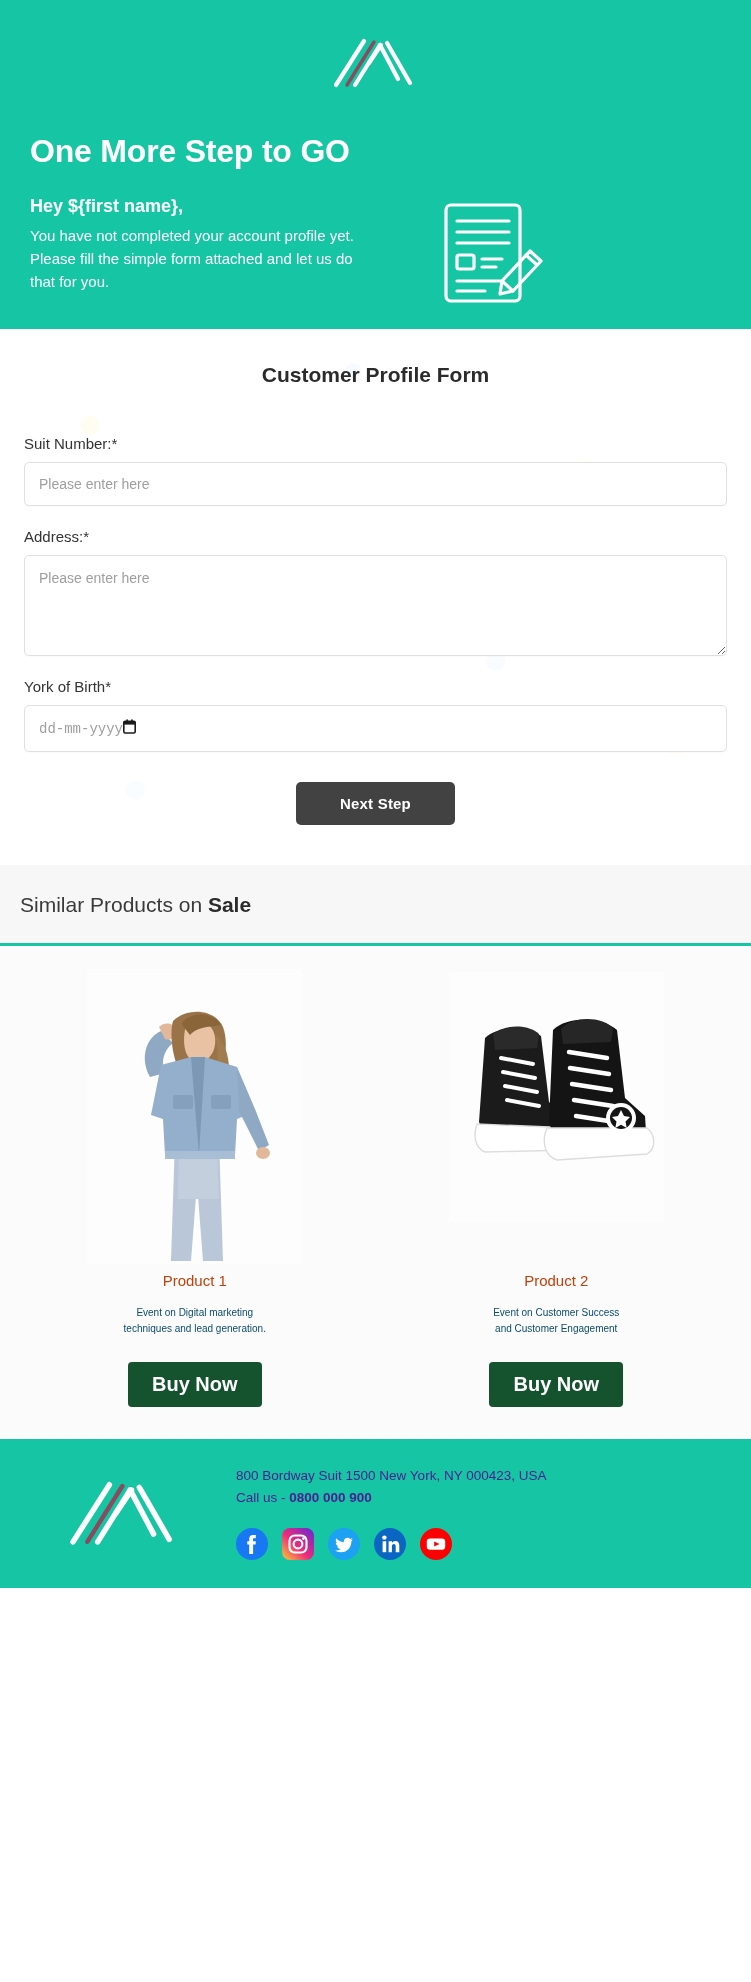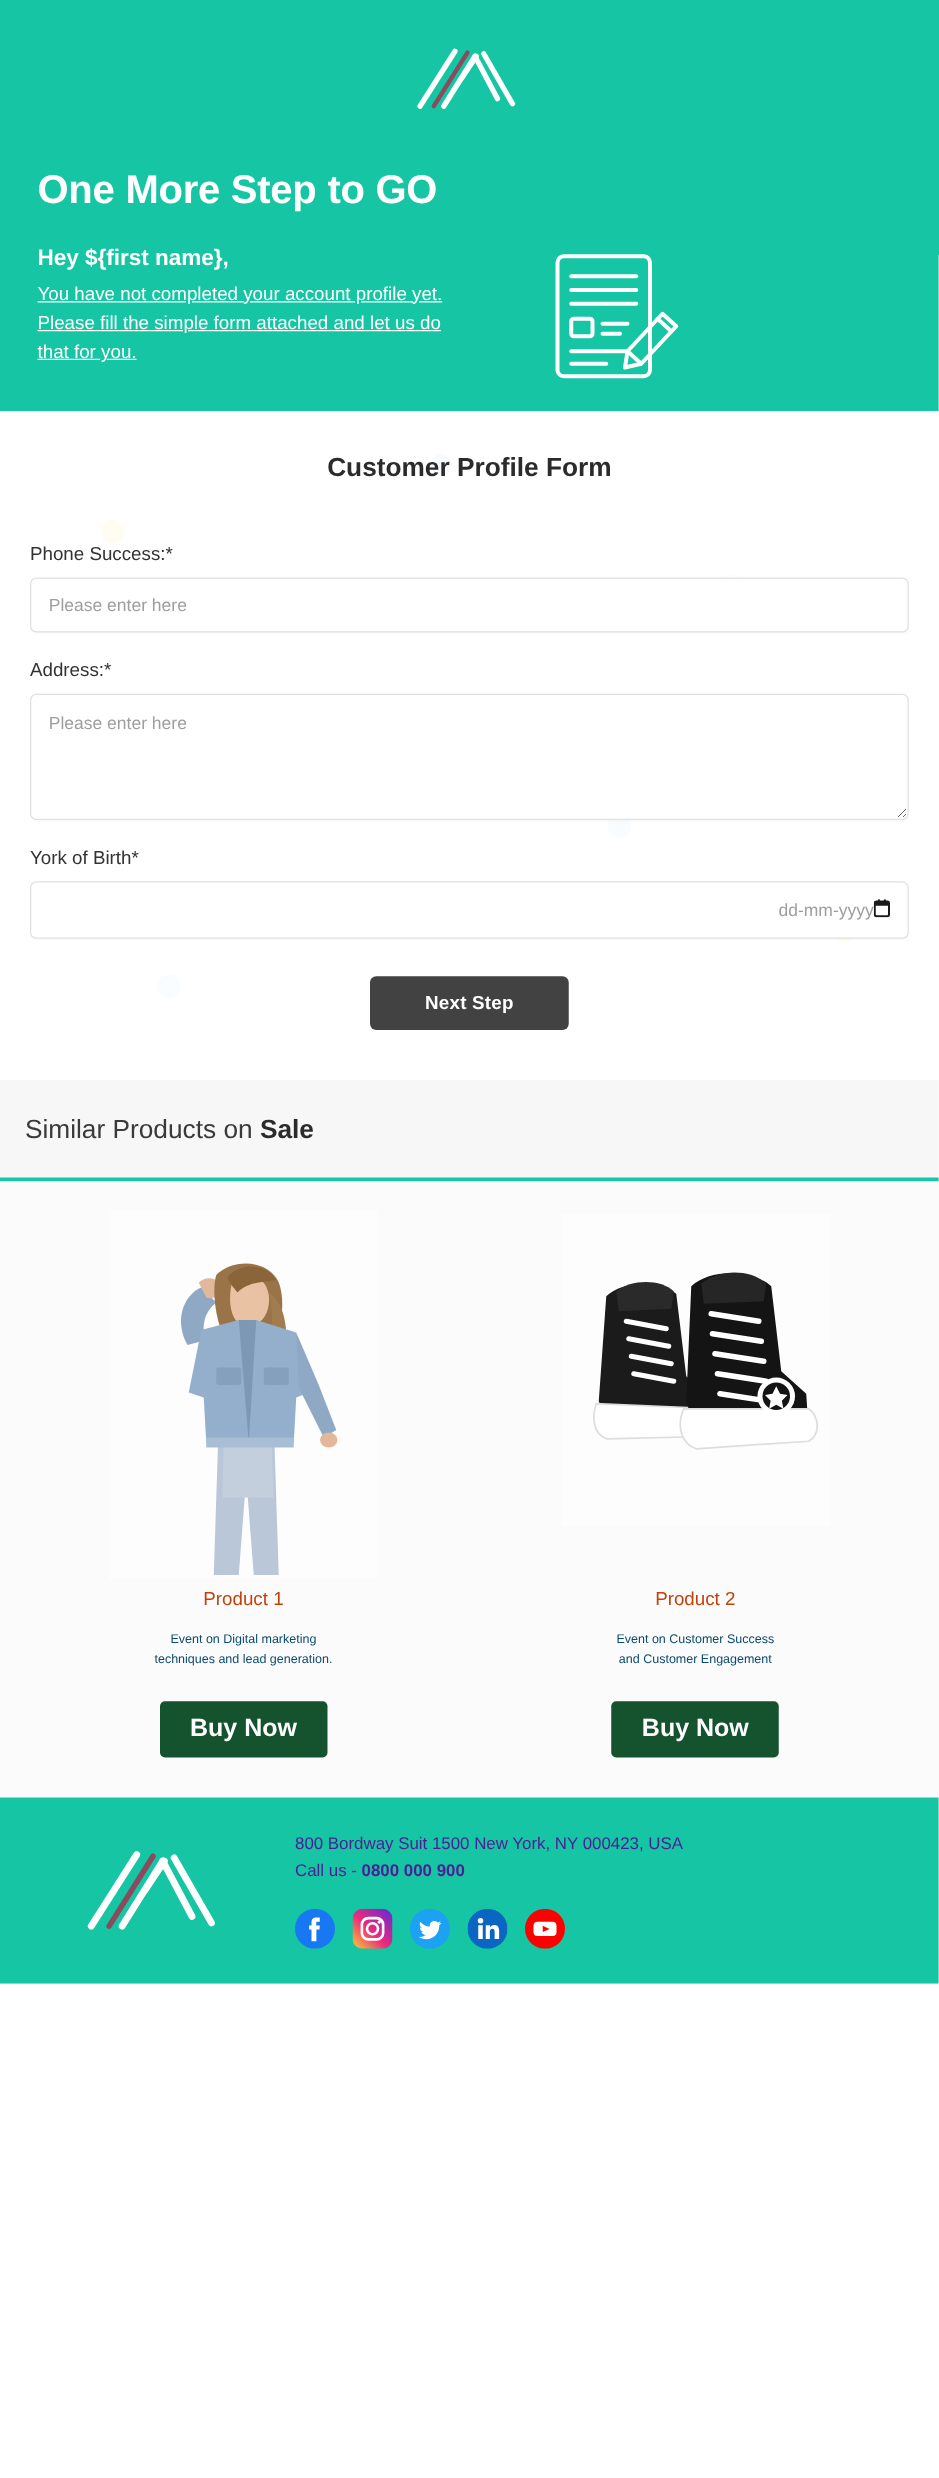--- a/index.html
+++ b/index.html
@@ -52,21 +52,20 @@
     font-weight: bold;
     margin: 0 0 6px 0;
     line-height: 1.25;
   }
   .hero-text {
     color: #ffffff;
     font-size: 15px;
     line-height: 1.55;
     margin: 0;
     font-weight: 400;
-    text-decoration: underline;
   }
   .hero-icon-wrap {
     flex: 0 0 auto;
     width: 125px;
     display:flex;
     justify-content:center;
     padding-top: 4px;
   }
 
   
@@ -118,21 +117,21 @@
     color: #444;
     padding: 13px 14px;
     outline: none;
     box-shadow: 0 1px 1px rgba(0,0,0,.02);
   }
   .control::placeholder { color: #9e9e9e; }
   textarea.control { height: 101px; resize: vertical; line-height: 1.4; }
 
   .date-wrap { position: relative; }
   .date-fake {
-    display:flex; align-items:center; justify-content:flex-end;
+    display:flex; align-items:center; justify-content:flex-start;font-family:Liberation Mono, monospace;
   }
   .date-placeholder { color:#9e9e9e; font-size:14px; }
   .cal-icon { flex: 0 0 auto; }
 
   .btn-row { text-align:center; margin-top: 30px; }
   .btn-dark {
     display:inline-block;
     background: #424242;
     color:#ffffff;
     font-size: 15px;
@@ -280,21 +279,21 @@
           </g>
         </svg>
       </div>
     </div>
   </section>
 
   <section class="form-section">
     <h2 class="form-heading">Customer Profile Form</h2>
 
     <div class="field">
-      <label class="field-label">Phone Success:*</label>
+      <label class="field-label">Suit Number:*</label>
       <input class="control" type="text" placeholder="Please enter here" style="">
     </div>
 
     <div class="field">
       <label class="field-label">Address:*</label>
       <textarea class="control" placeholder="Please enter here" style=""></textarea>
     </div>
 
     <div class="field">
       <label class="field-label">York of Birth*</label>

